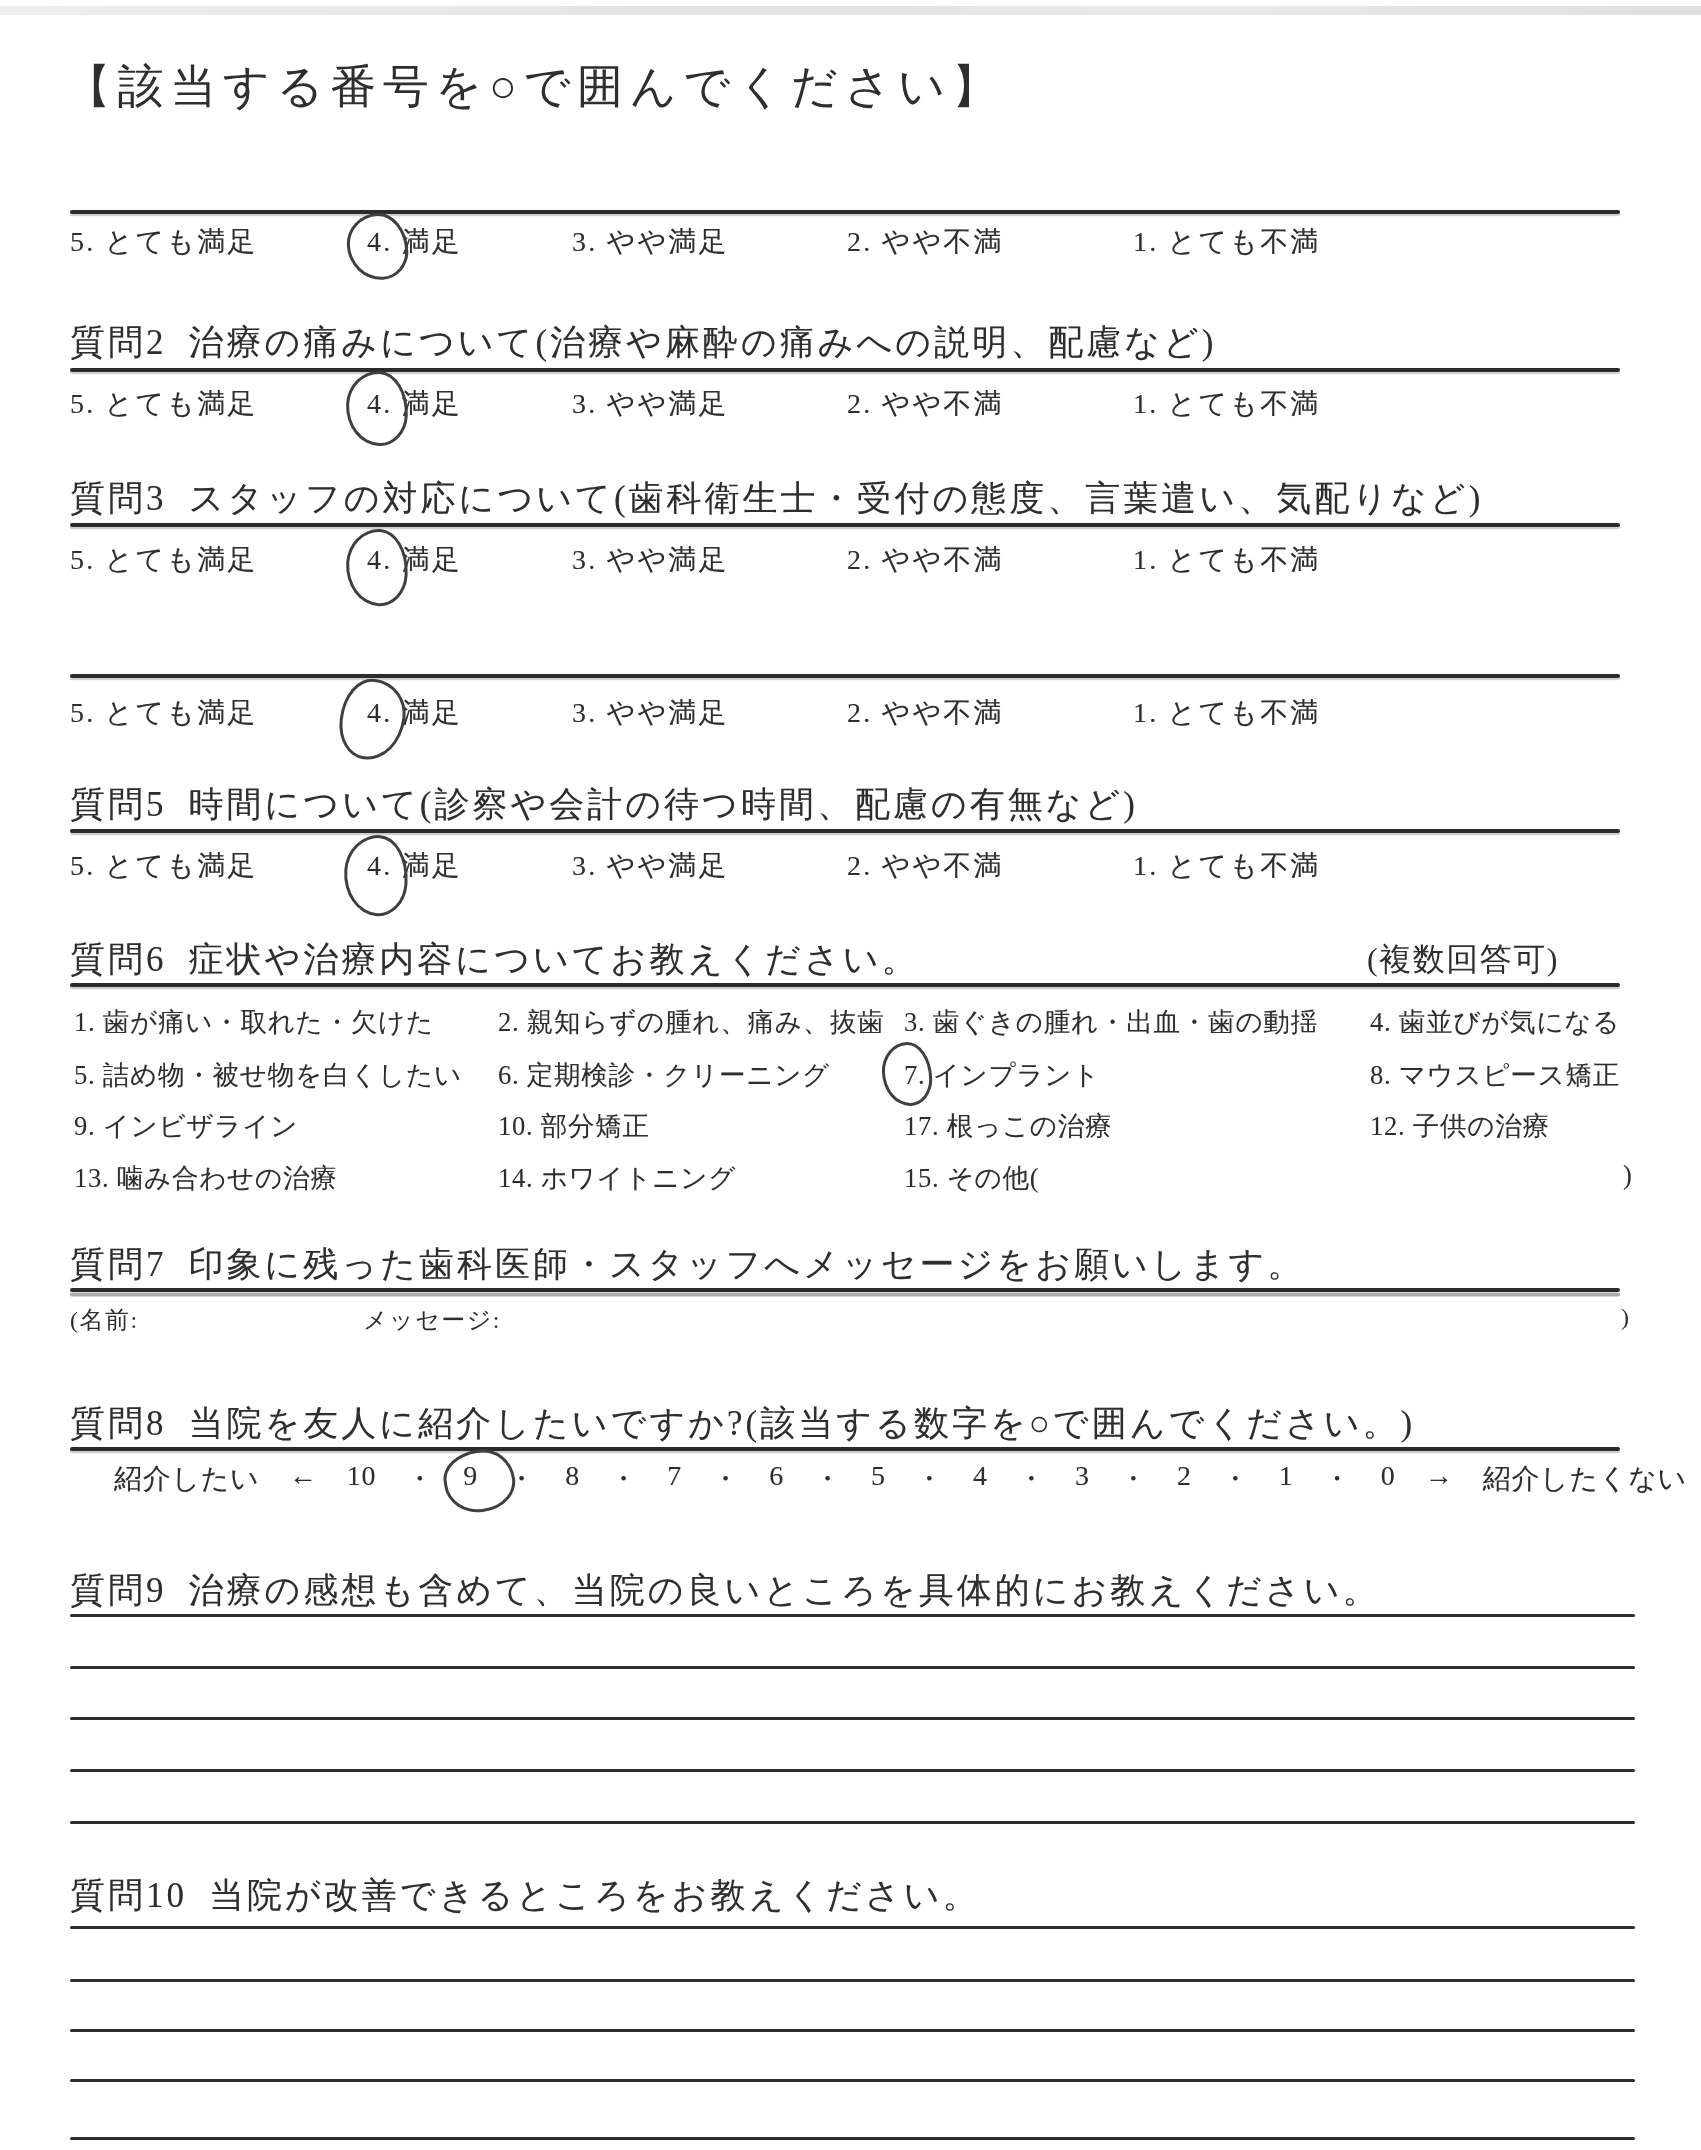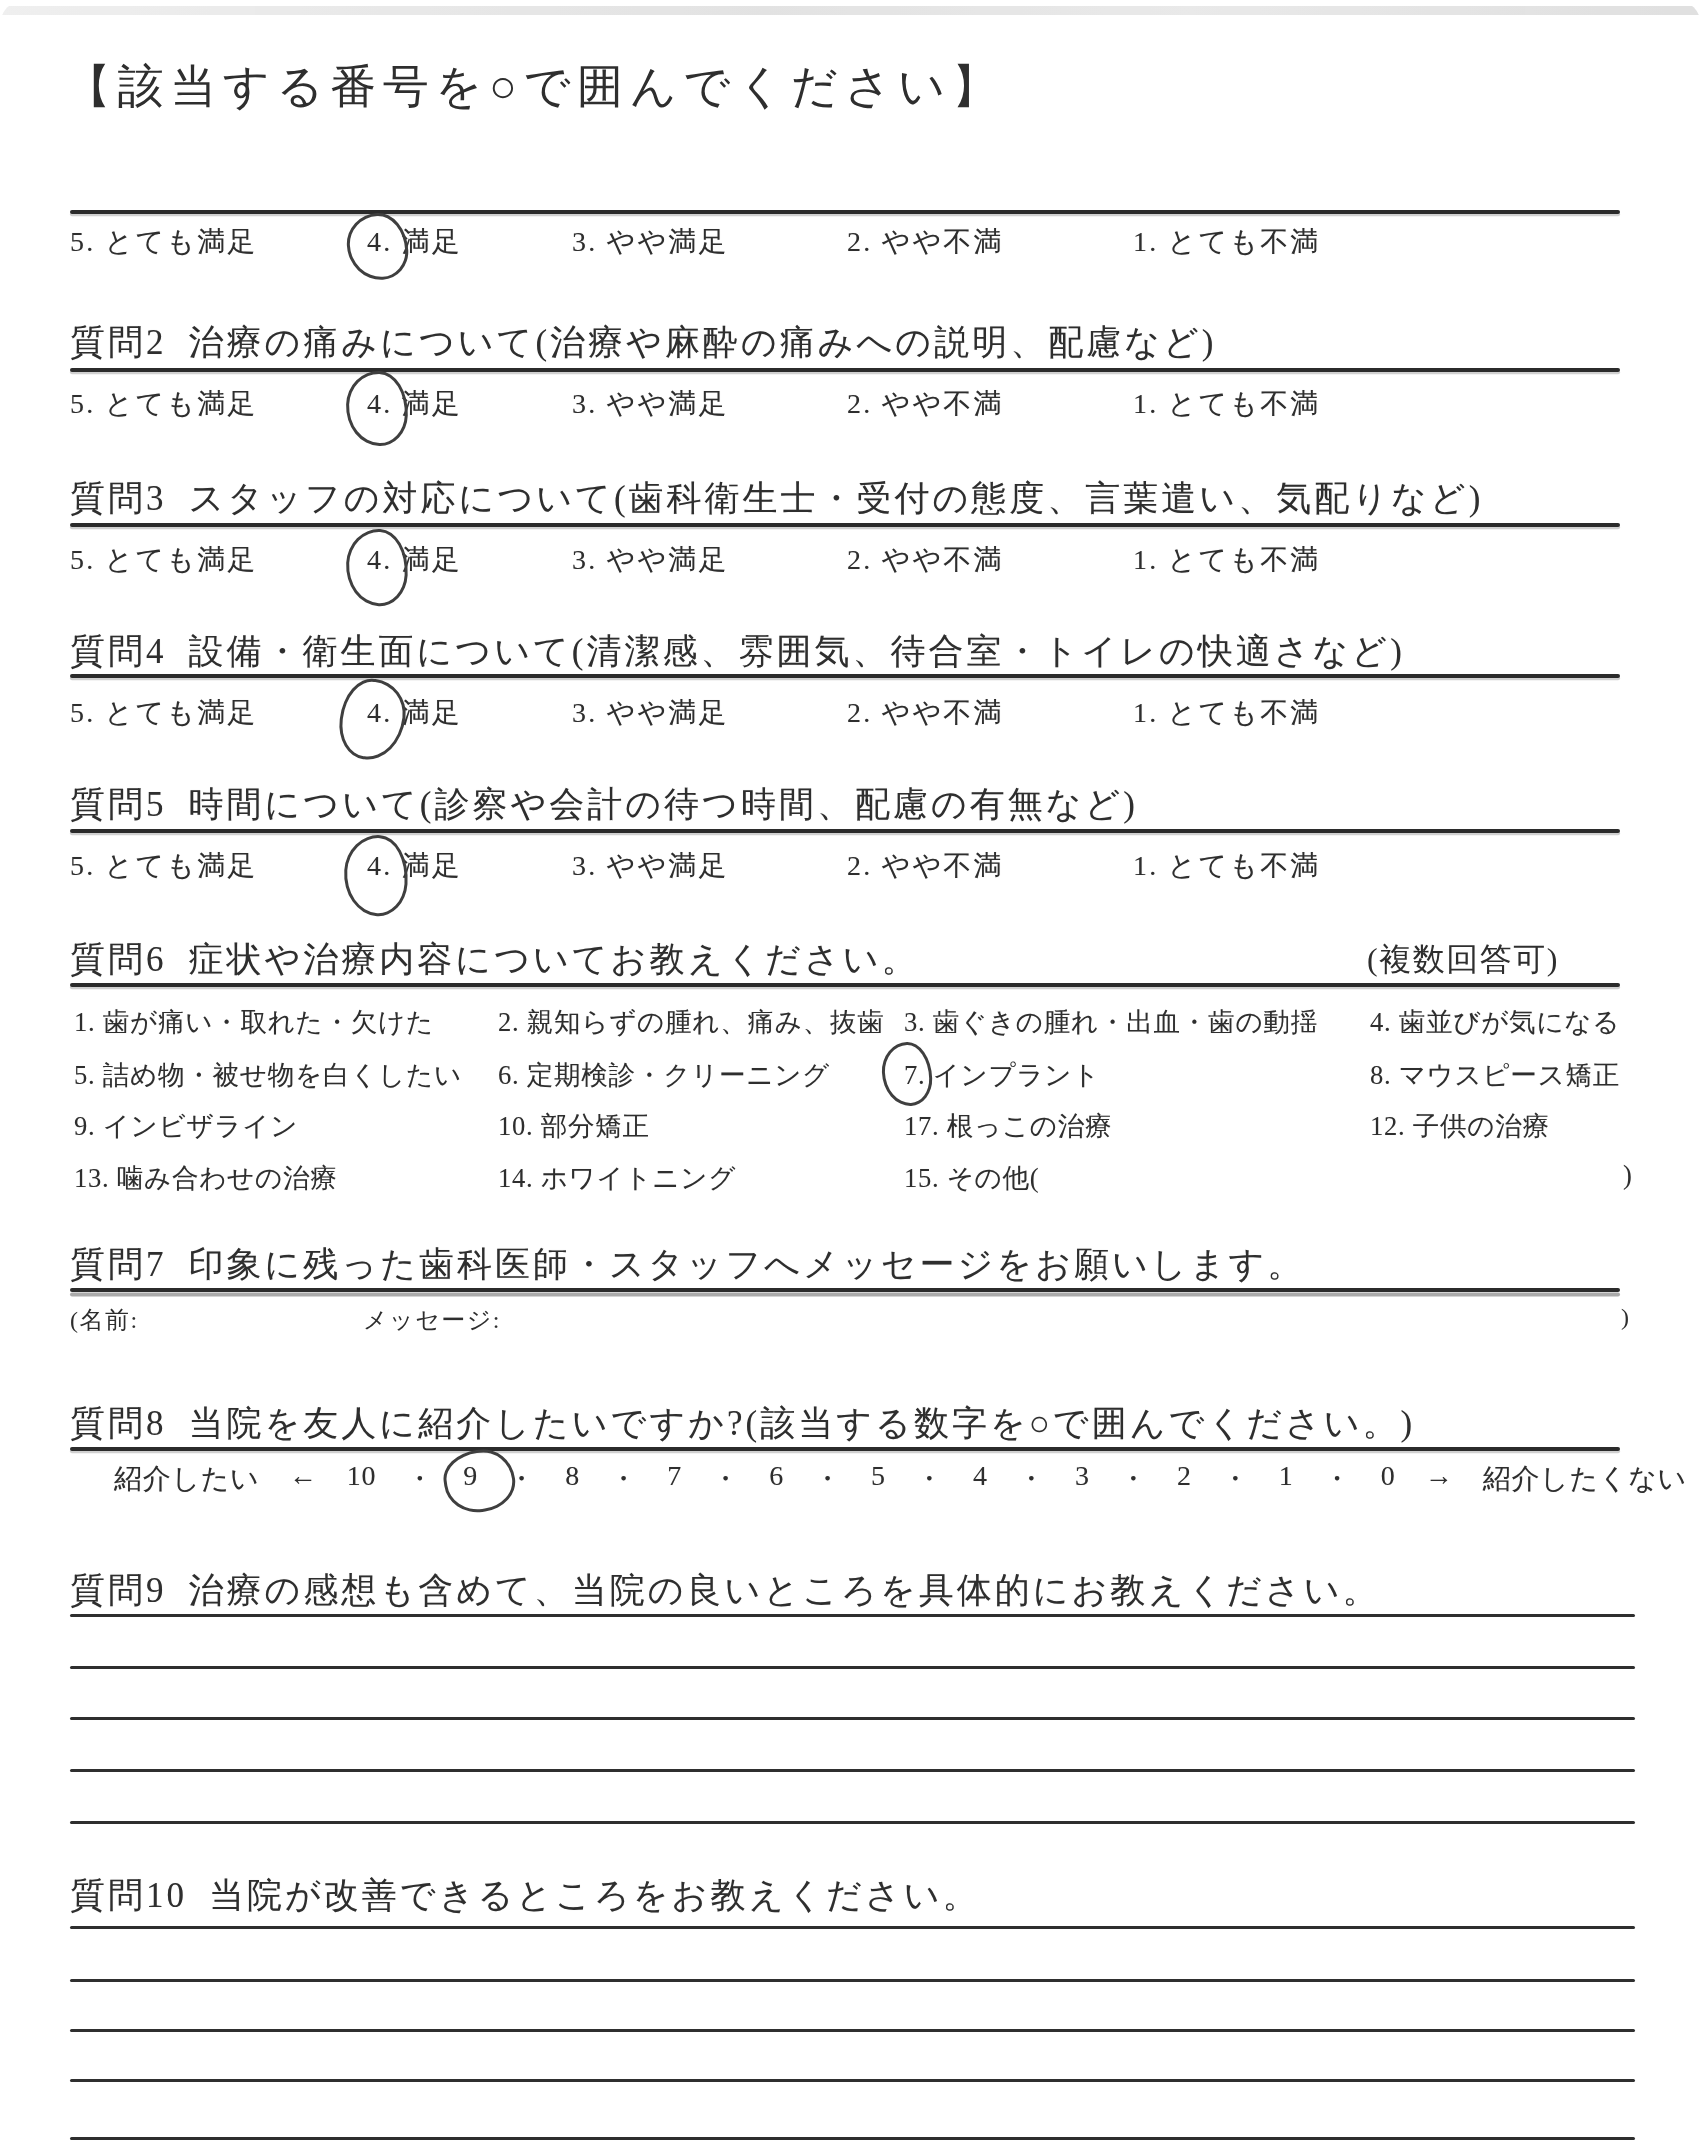--- a/index.html
+++ b/index.html
@@ -1,18 +1,18 @@
 <!DOCTYPE html>
 <html lang="ja" style="font-size:11.8px"><head>
 <meta charset="utf-8">
 <style>
   html,body{margin:0;padding:0;background:#ffffff;}
   .page{
     position:relative;width:1701px;height:2151px;background:#ffffff;
-    font-family:"Liberation Serif","DejaVu Serif",serif;color:#2e2e2e;overflow:hidden;border-radius:25px;
+    font-family:"Liberation Serif","DejaVu Serif",serif;color:#2e2e2e;overflow:hidden;
   }
   .scan-band{
     position:absolute;left:0;top:5.9px;width:1701px;height:9.6px;
     background:linear-gradient(90deg,#e6e6e6 0%,#d4d4d4 45%,#dedede 70%,#cfcfcf 100%);
     opacity:.65;filter:blur(0.7px);
   }
   .doc-title{
     position:absolute;left:65px;top:56px;font-size:46px;letter-spacing:6.6px;
     font-weight:500;white-space:nowrap;
   }
@@ -104,23 +104,20 @@
   <div class="rule" id="r3"></div>
   <div class="row" id="q3o">
     <span class="opt o1">5. とても満足</span>
     <span class="opt o2">4. 満足</span>
     <span class="opt o3">3. やや満足</span>
     <span class="opt o4">2. やや不満</span>
     <span class="opt o5">1. とても不満</span>
   </div>
   <div class="circle" id="c3"></div>
 
-  <div class="qhead" id="q4h">
-    <span class="qlabel">質問4</span><span>設備・衛生面について(清潔感、雰囲気、待合室・トイレの快適さなど)</span>
-  </div>
   <div class="rule" id="r4"></div>
   <div class="row" id="q4o">
     <span class="opt o1">5. とても満足</span>
     <span class="opt o2">4. 満足</span>
     <span class="opt o3">3. やや満足</span>
     <span class="opt o4">2. やや不満</span>
     <span class="opt o5">1. とても不満</span>
   </div>
   <div class="circle" id="c4"></div>
 

